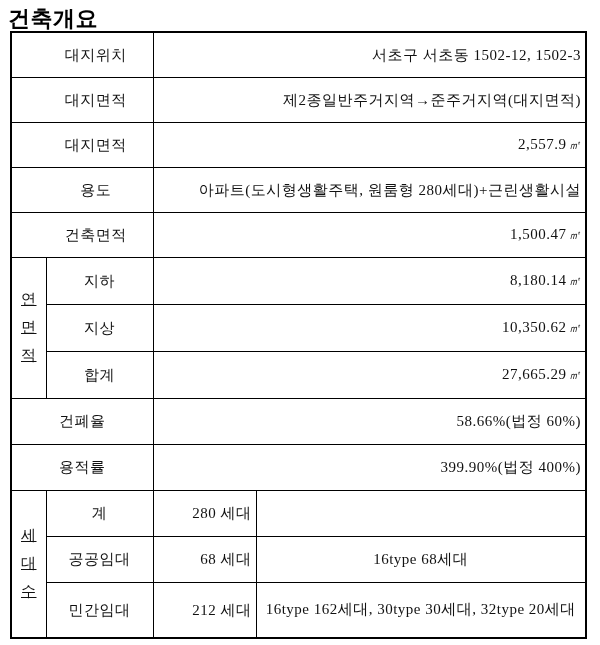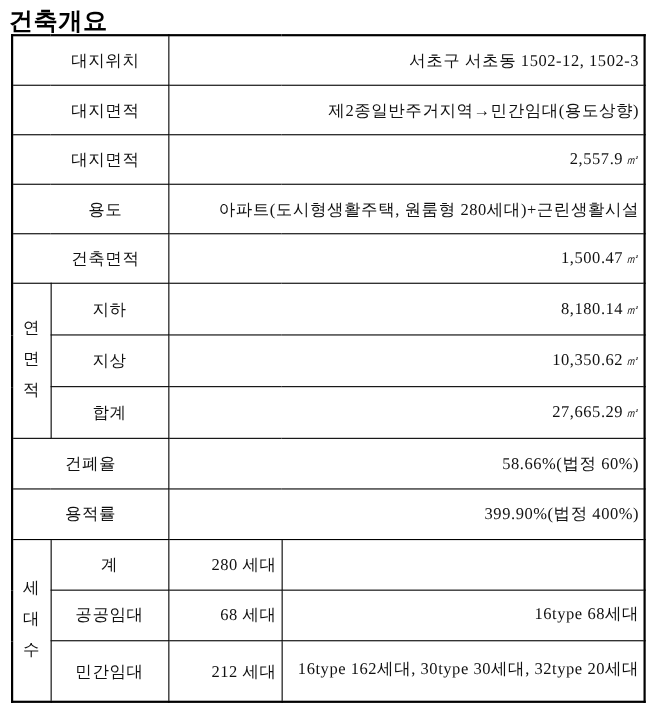--- a/index.html
+++ b/index.html
@@ -48,28 +48,29 @@
     color: #111111;
   }
   col.c-group  { width: 35px; }
   col.c-label  { width: 107px; }
   col.c-count  { width: 103px; }
   col.c-detail { width: 330px; }
 
   td.lbl { text-align: center; }
   td.val { padding-left: 12px; text-align: right; }
   td.cnt { text-align: right; }
-  td.det { padding-left: 10px; text-align: right; line-height: 1.55; }
+  td.det { padding-left: 10px; text-align: center; line-height: 1.55; }
 
   td.grp { padding: 0; text-align: center; }
   .grp-inner {
     width: 17px;
     margin: 0 auto;
     word-break: break-all;
     line-height: 1.85;
+    text-decoration: underline;
   }
 
   .unit {
     font-size: 12px;
     font-style: italic;
     margin-left: 2px;
   }
 
   tr.h45 td { height: 40px; padding-left: 31px; }
   tr.h47 td { height: 42px; margin-left: 15px; }
@@ -89,21 +90,21 @@
       <col class="c-count">
       <col class="c-detail">
     </colgroup>
     <tbody>
       <tr class="h45">
         <td class="lbl" colspan="2">대지위치</td>
         <td class="val" colspan="2">서초구 서초동 1502-12, 1502-3</td>
       </tr>
       <tr class="h45">
         <td class="lbl" colspan="2">대지면적</td>
-        <td class="val" colspan="2">제2종일반주거지역→민간임대(용도상향)</td>
+        <td class="val" colspan="2">제2종일반주거지역→준주거지역(대지면적)</td>
       </tr>
       <tr class="h45">
         <td class="lbl" colspan="2">대지면적</td>
         <td class="val" colspan="2">
           <span>2,557.9</span><span class="unit">㎡</span>
         </td>
       </tr>
       <tr class="h45">
         <td class="lbl" colspan="2">용도</td>
         <td class="val" colspan="2">아파트(도시형생활주택, 원룸형 280세대)+근린생활시설</td>

